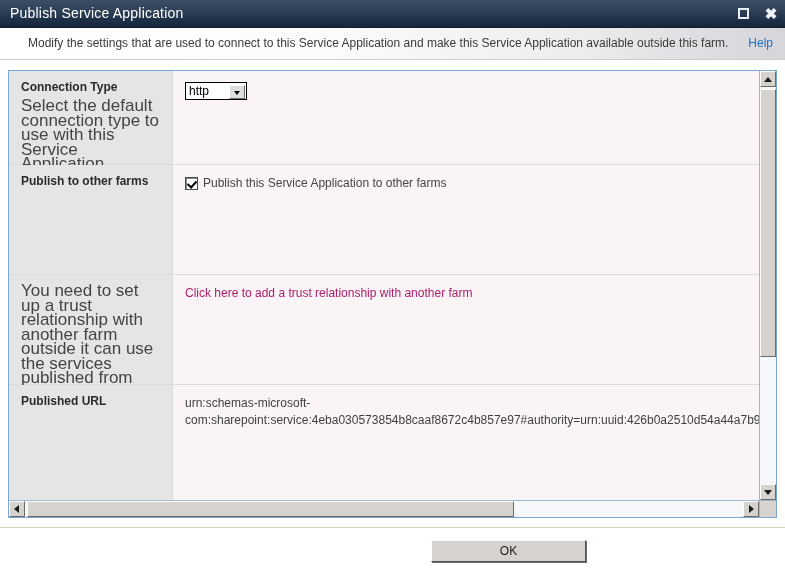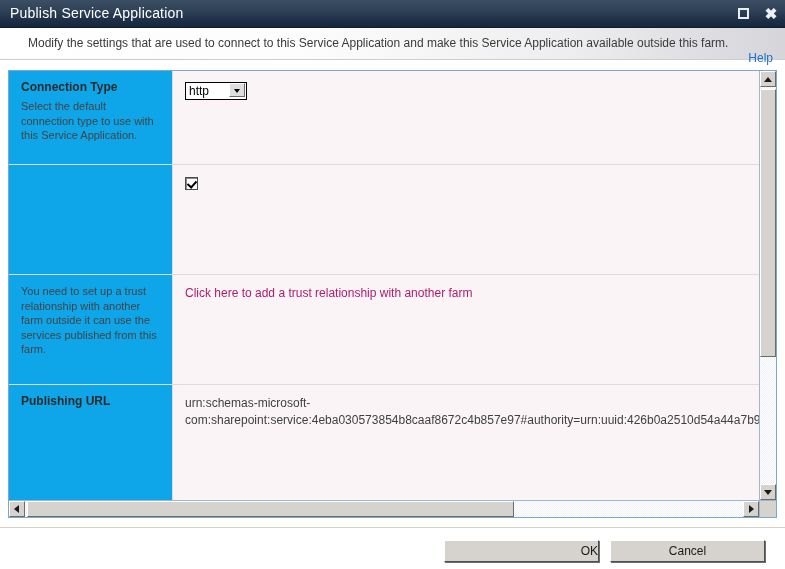--- a/index.html
+++ b/index.html
@@ -95,21 +95,21 @@
     position: absolute;
     left: 28px;
     top: 8px;
     font-size: 12px;
     color: #3a3a3a;
     white-space: nowrap;
   }
   .help-link {
     position: absolute;
     right: 12px;
-    top: 23px;
+    top: 8px;
     font-size: 12px;
     color: #1f72c4;
     cursor: pointer;
     text-decoration: none;
   }
 
   
   .panel {
     position: absolute;
     left: 8px;
@@ -141,58 +141,58 @@
     background: #ffffff;
     box-sizing: border-box;
     min-height: 90px;
   }
   .row:last-child { border-bottom: none; }
   .row-left {
     width: 164px;
     flex: 0 0 164px;
     padding: 9px 12px 10px 12px;
     box-sizing: border-box;
-    background: #0ea5e9;
+    background: #e5e5e5;
     border-right: 1px solid #dcdcdc;
   }
   .row-right {
     flex: 1 1 auto;
     padding: 9px 10px 10px 12px;
     box-sizing: border-box;
     background: #faf4f7;
   }
   .row-title {
     font-size: 12px;
     font-weight: bold;
     color: #2b2b2b;
     margin: 0 0 4px 0;
     line-height: 15px;
   }
   .row-desc {
-    font-size: 11px;
+    font-size: 17px;
     color: #444444;
     line-height: 14.5px;
     margin: 0;
   }
 
   
   .row-conn    { height: 94px; }
   .row-publish { height: 110px; }
   .row-trusted { height: 110px; }
   .row-url     { height: 118px; }
 
   
   .select-wrap {
     display: inline-block;
     position: relative;
     margin: 2px 0 0 0;
   }
   .fake-select {
     display: inline-flex;
-    align-items: flex-start;
+    align-items: flex-end;
     width: 62px;
     height: 18px;
     border: 1px solid #000000;
     background: #ffffff;
     box-sizing: border-box;
     font-size: 12px;
     color: #000000;
     cursor: pointer;
     padding: 0 0 0 3px;
   }
@@ -367,21 +367,21 @@
     border-bottom-color: #4f4f4f;
     box-shadow: 1px 1px 0 #6e6e6e;
     box-sizing: border-box;
     font-family: "Liberation Sans", sans-serif;
     font-size: 12px;
     color: #1a1a1a;
     text-align: center;
     line-height: 20px;
     cursor: pointer;
   }
-  .btn-ok     { left: 444px; text-align: right; }
+  .btn-ok     { left: 431px; }
   .btn-cancel { left: 610px; }
 </style>
 </head>
 <body>
 
 <div class="window">
 
   <div class="titlebar">
     <div class="titlebar-text">Publish Service Application</div>
     <div class="win-btns">
@@ -414,40 +414,42 @@
               <div class="fake-select">
                 <span class="sel-val">http</span>
                 <span class="sel-arrow-box"></span>
               </div>
             </div>
           </div>
         </div>
 
         <div class="row row-publish">
           <div class="row-left">
+            <div class="row-title">Publish to other farms</div>
           </div>
           <div class="row-right">
             <div class="cb-line">
               <span class="checkbox"></span>
+              <span class="cb-label">Publish this Service Application to other farms</span>
             </div>
           </div>
         </div>
 
         <div class="row row-trusted">
           <div class="row-left">
             <div class="row-desc">You need to set up a trust relationship with another farm outside it can use the services published from this farm.</div>
           </div>
           <div class="row-right">
             <a class="trust-link">Click here to add a trust relationship with another farm</a>
           </div>
         </div>
 
         <div class="row row-url">
           <div class="row-left">
-            <div class="row-title">Publishing URL</div>
+            <div class="row-title">Published URL</div>
           </div>
           <div class="row-right">
             <div class="url-text">urn:schemas-microsoft-</div>
             <div class="url-text url-line2">com:sharepoint:service:4eba030573854b8caaf8672c4b857e97#authority=urn:uuid:426b0a2510d54a44a7b9150d39a</div>
           </div>
         </div>
 
       </div>
     </div>
 
@@ -472,16 +474,15 @@
         <span class="arr arr-right"></span>
       </div>
     </div>
 
     <div class="scroll-corner"></div>
   </div>
 
   <div class="footer-sep"></div>
   <div class="footer">
     <div class="dlg-btn btn-ok">OK</div>
-    <div class="dlg-btn btn-cancel">Cancel</div>
   </div>
 
 </div>
 
 </body></html>

